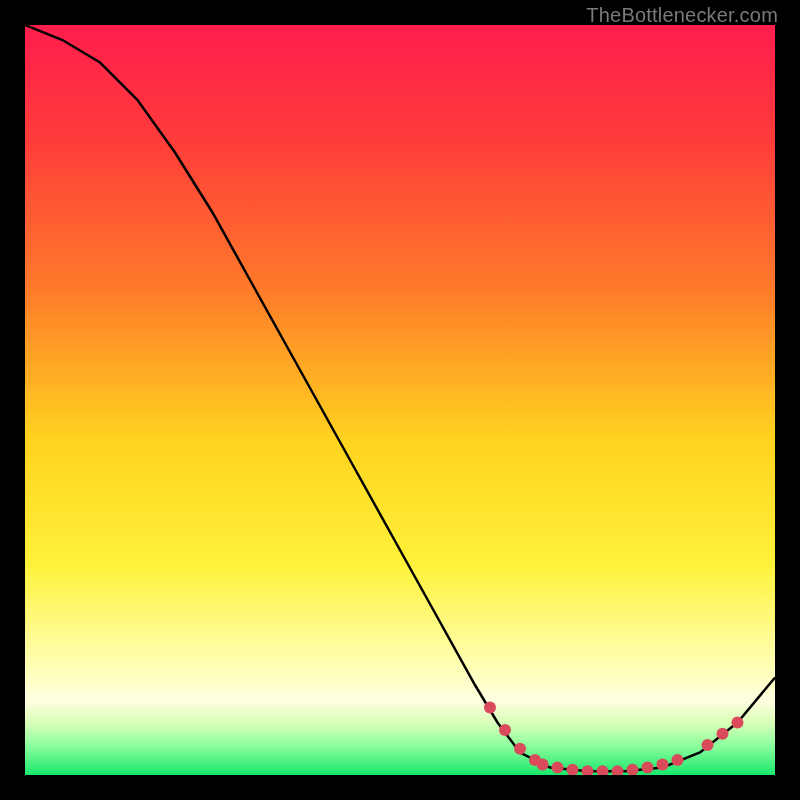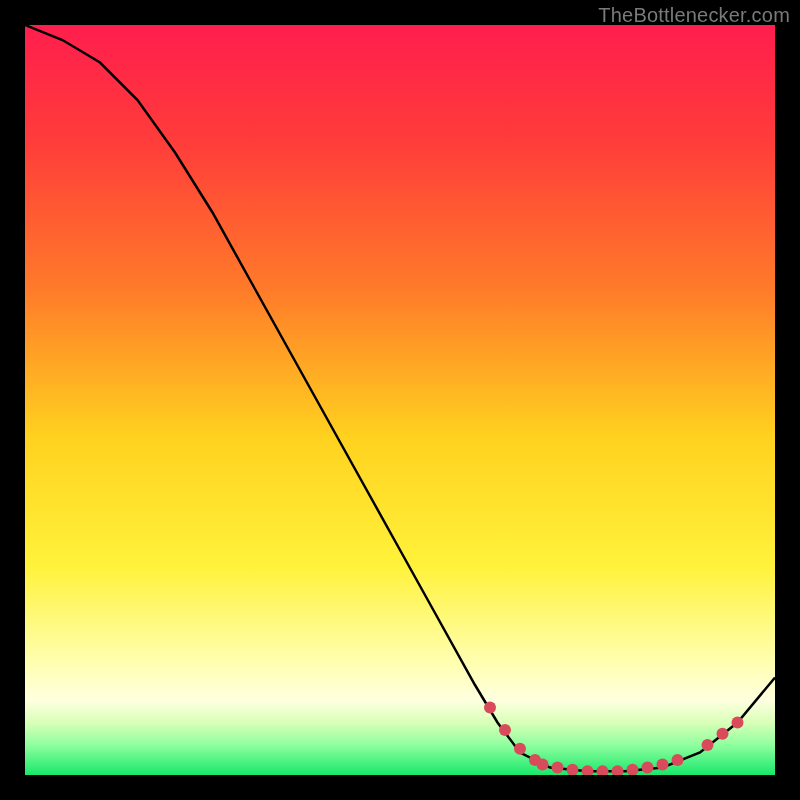--- a/index.html
+++ b/index.html
@@ -13,21 +13,21 @@
   }
   .frame {
     position: relative;
     width: 800px;
     height: 800px;
     background: #000;
   }
   .attribution {
     position: absolute;
     top: 4px;
-    right: 10px;
+    right: 22px;
     color: #7a7a7a;
     font-size: 20px;
     font-weight: 500;
     letter-spacing: 0.2px;
   }
   .plot-wrap {
     position: absolute;
     left: 25px;
     top: 25px;
     width: 750px;

